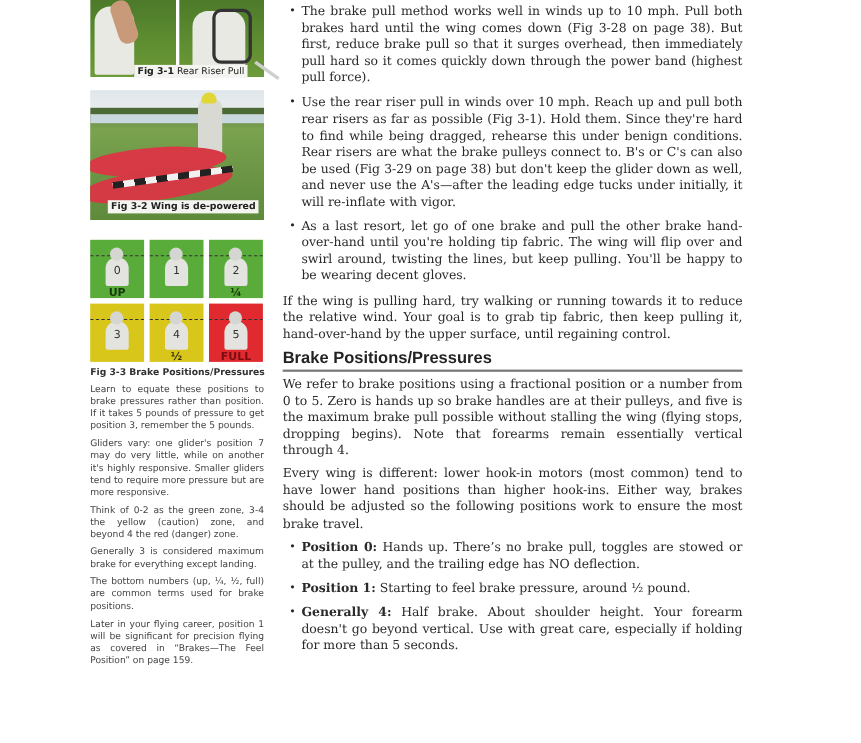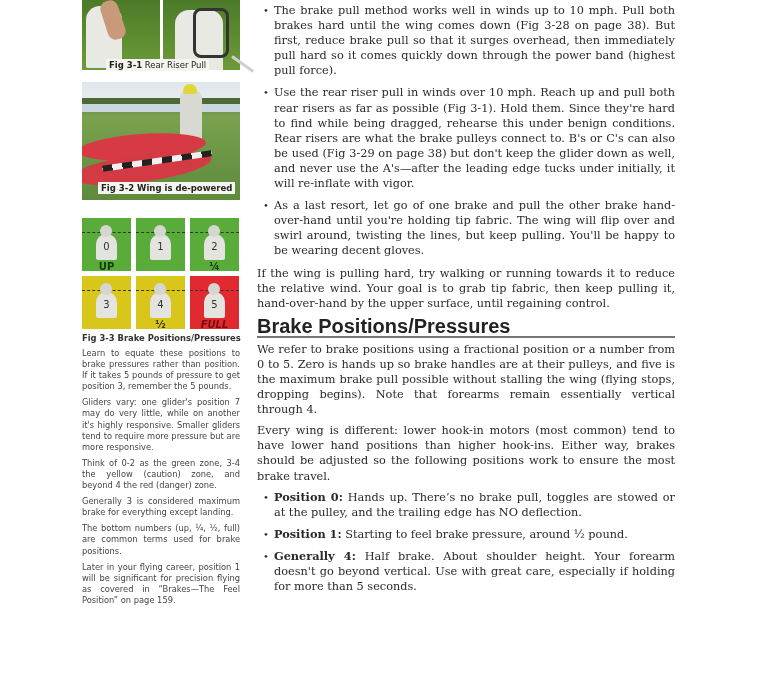--- a/index.html
+++ b/index.html
@@ -8,21 +8,21 @@
   
   .sidebar { position:absolute; left:82px; top:0; width:158px; }
   .photo { position:relative; overflow:hidden; }
   .photo1 { height:70px; width:158px; display:flex; gap:3px; }
   .photo1 .half { flex:1; position:relative; overflow:hidden; background:linear-gradient(180deg,#4c7a2a 0%,#5f8f31 60%,#6e9a3a 100%); }
   .photo1 .shirt { position:absolute; left:4px; top:6px; width:36px; height:62px; background:#e9e9e4; border-radius:14px 14px 2px 2px; }
   .photo1 .arm { position:absolute; left:22px; top:0; width:18px; height:40px; background:#c89a7a; border-radius:8px; transform:rotate(-18deg); }
   .photo1 .half.r .shirt { left:12px; top:10px; width:48px; }
   .photo1 .half.r .harness { position:absolute; left:30px; top:8px; width:30px; height:44px; border:3px solid #333; border-radius:8px; }
   .cap { position:absolute; background:#f4f4f0; color:#222; font-family:"DejaVu Sans", sans-serif; font-size:8.5px; padding:1px 3px; white-space:nowrap; }
-  .cap1 { left:24px; top:59px; }
+  .cap1 { left:40px; top:59px; }
   .cap1 b { font-weight:bold; }
   .arrow { position:absolute; left:150px; top:55px; width:26px; height:3px; background:#cfcfcf; transform:rotate(35deg); transform-origin:left center; }
 
   .photo2 { position:absolute; top:82px; width:158px; height:118px; background:linear-gradient(180deg,#dfe6ea 0%,#e9eef0 18%,#6b8a4a 20%,#7aa24f 30%,#6d9746 60%,#5e8a3c 100%); overflow:hidden; }
   .photo2 .water { position:absolute; left:0; top:22px; width:158px; height:8px; background:#c9d8de; }
   .photo2 .trees { position:absolute; left:0; top:16px; width:158px; height:6px; background:#4b6a36; }
   .photo2 .person { position:absolute; left:98px; top:8px; width:22px; height:52px; background:#d9d9d4; border-radius:8px 8px 3px 3px; }
   .photo2 .helmet { position:absolute; left:101px; top:2px; width:14px; height:10px; background:#e0d636; border-radius:7px 7px 3px 3px; }
   .photo2 .wing1 { position:absolute; left:-4px; top:52px; width:128px; height:26px; background:#d83a45; border-radius:50%; transform:rotate(-4deg); }
   .photo2 .wing2 { position:absolute; left:-10px; top:72px; width:140px; height:28px; background:#d43a44; border-radius:50%; transform:rotate(-8deg); }
@@ -35,35 +35,35 @@
   .tile.green { background:#5aac3a; }
   .tile.yellow { background:#d9c61a; }
   .tile.red { background:#e02a2f; }
   .tile .dash { position:absolute; left:0; right:0; top:14px; border-top:1.5px dashed #333; }
   .tile .body { position:absolute; left:14px; top:16px; width:21px; height:26px; background:#e3e3e0; border-radius:10px 10px 2px 2px; }
   .tile .head { position:absolute; left:18px; top:7px; width:12px; height:12px; background:#d5d5d2; border-radius:50%; }
   .tile .num { position:absolute; left:0; right:0; top:23px; text-align:center; font-family:"DejaVu Sans", sans-serif; font-size:10px; color:#333; }
   .tile .lbl { position:absolute; left:0; right:0; bottom:-1px; text-align:center; font-family:"DejaVu Sans", sans-serif; font-weight:bold; font-size:10px; }
   .tile.green .lbl { color:#163a0e; }
   .tile.yellow .lbl { color:#3a3408; }
-  .tile.red .lbl { color:#7a0d10;font-style:italic; }
+  .tile.red .lbl { color:#7a0d10; }
 
   .fig3cap { position:absolute; top:333px; left:0; font-family:"DejaVu Sans", sans-serif; font-weight:bold; font-size:8.4px; color:#333; white-space:nowrap; }
   .side-notes { position:absolute; top:348px; left:0; width:158px; font-family:"DejaVu Sans", sans-serif; font-size:8.3px; line-height:11.1px; color:#444; text-align:justify; }
   .side-notes p { margin:0 0 5px 0; }
 
   
   .main { position:absolute; left:257px; top:3px; width:418px; font-size:11.3px; line-height:15.1px; color:#2a2a2a; }
   .main p { margin:0 0 6px 0; text-align:justify; }
   .main ul { list-style:none; margin:0 0 6px 0; padding:0; }
   .main li { position:relative; padding-left:17px; margin:0 0 7px 0; text-align:justify; }
   .main li::before { content:"•"; position:absolute; left:6px; top:0; font-size:10px; }
   .main b { font-weight:bold; }
   .main i { font-style:italic; }
-  h2 { font-family:"Liberation Sans", sans-serif; font-weight:bold; font-size:20px; margin:3px 0 4px 0; padding-bottom:1px; border-bottom:2px solid #777; color:#222; line-height:18px; }
+  h2 { font-family:"Liberation Sans", sans-serif; font-weight:bold; font-size:15px; margin:3px 0 4px 0; padding-bottom:1px; border-bottom:2px solid #777; color:#222; line-height:18px; }
 </style>
 </head>
 <body>
 
 <div class="sidebar">
   <div class="photo photo1">
     <div class="half">
       <div class="shirt"></div>
       <div class="arm"></div>
     </div>

